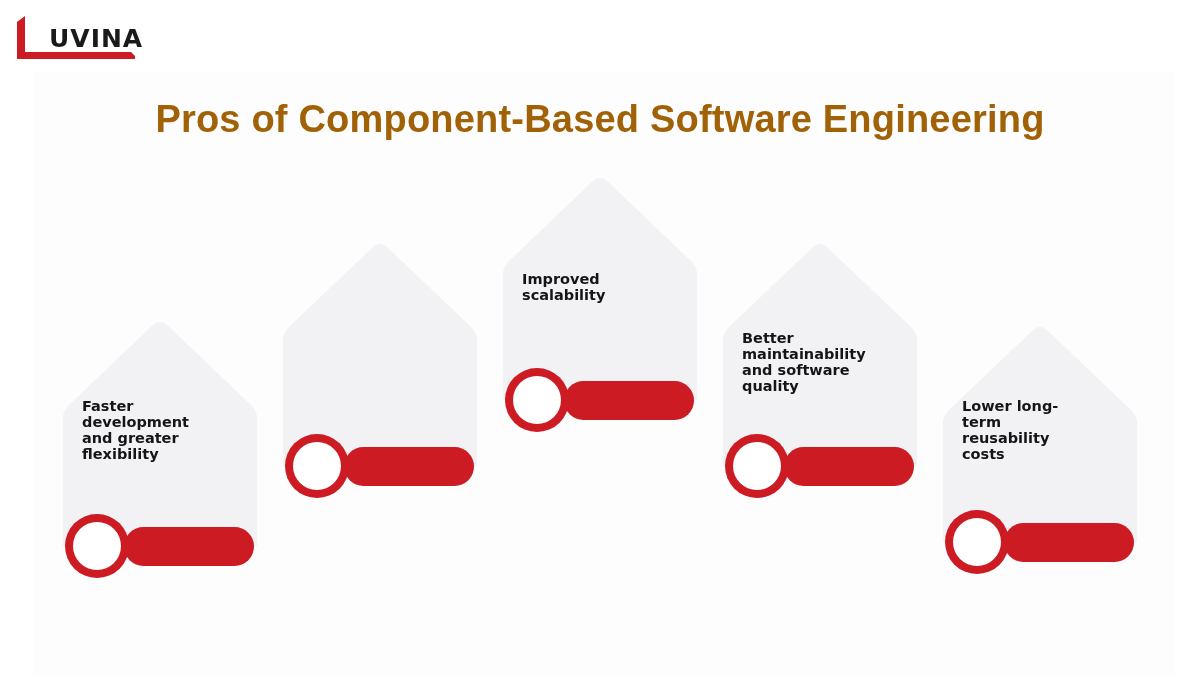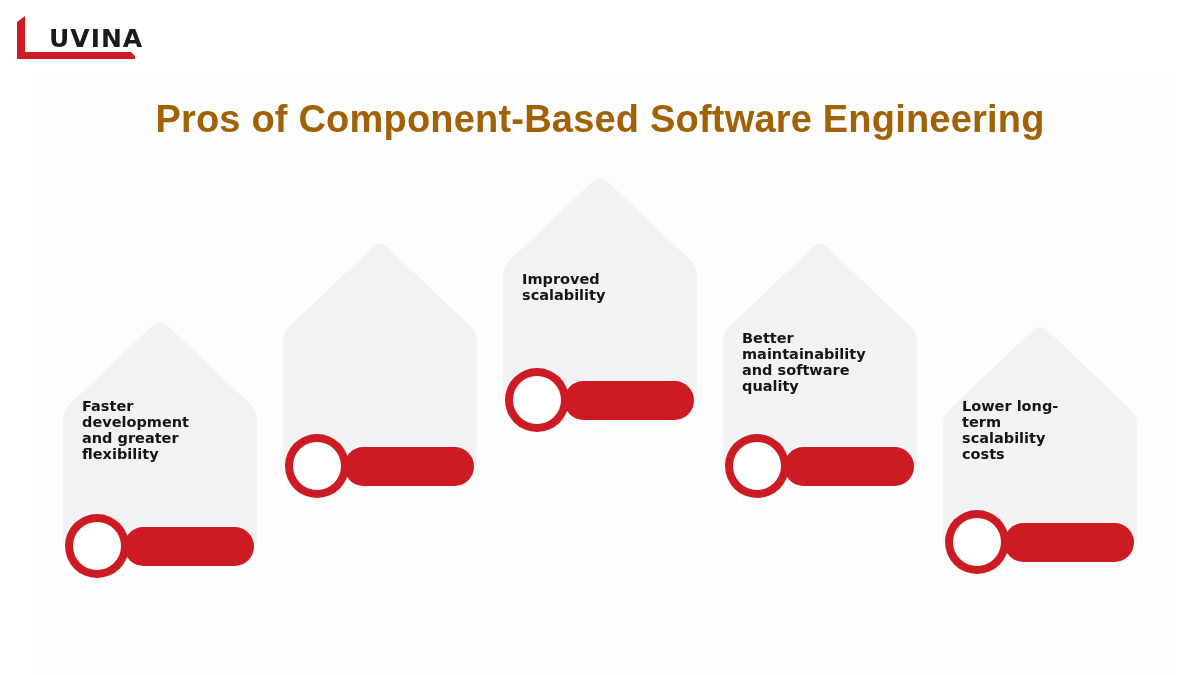--- a/index.html
+++ b/index.html
@@ -99,20 +99,20 @@
     <circle cx="35" cy="34" r="24" fill="#ffffff"></circle>
   </svg>
 </div>
 
 <div class="card" style="left:942px; top:323px; height:262px;">
   <svg class="shape" width="196" height="262">
     <path d="M1,100 Q1,92 8,86 L90,8 Q98,0 106,8 L188,86 Q195,92 195,100 L195,219 L1,219 Z" fill="#f2f1f3"></path>
   </svg>
   <div class="card-text" style="top:75px;">Lower long-
 term
-scalability
+reusability
 costs</div>
   <svg class="pill" width="196" height="70" style="left:0; top:185px;">
     <rect x="62" y="15" width="130" height="39" rx="19.5" fill="#cc1b22"></rect>
     <circle cx="35" cy="34" r="32" fill="#cc1b22"></circle>
     <circle cx="35" cy="34" r="24" fill="#ffffff"></circle>
   </svg>
 </div>
 
 </body></html>

